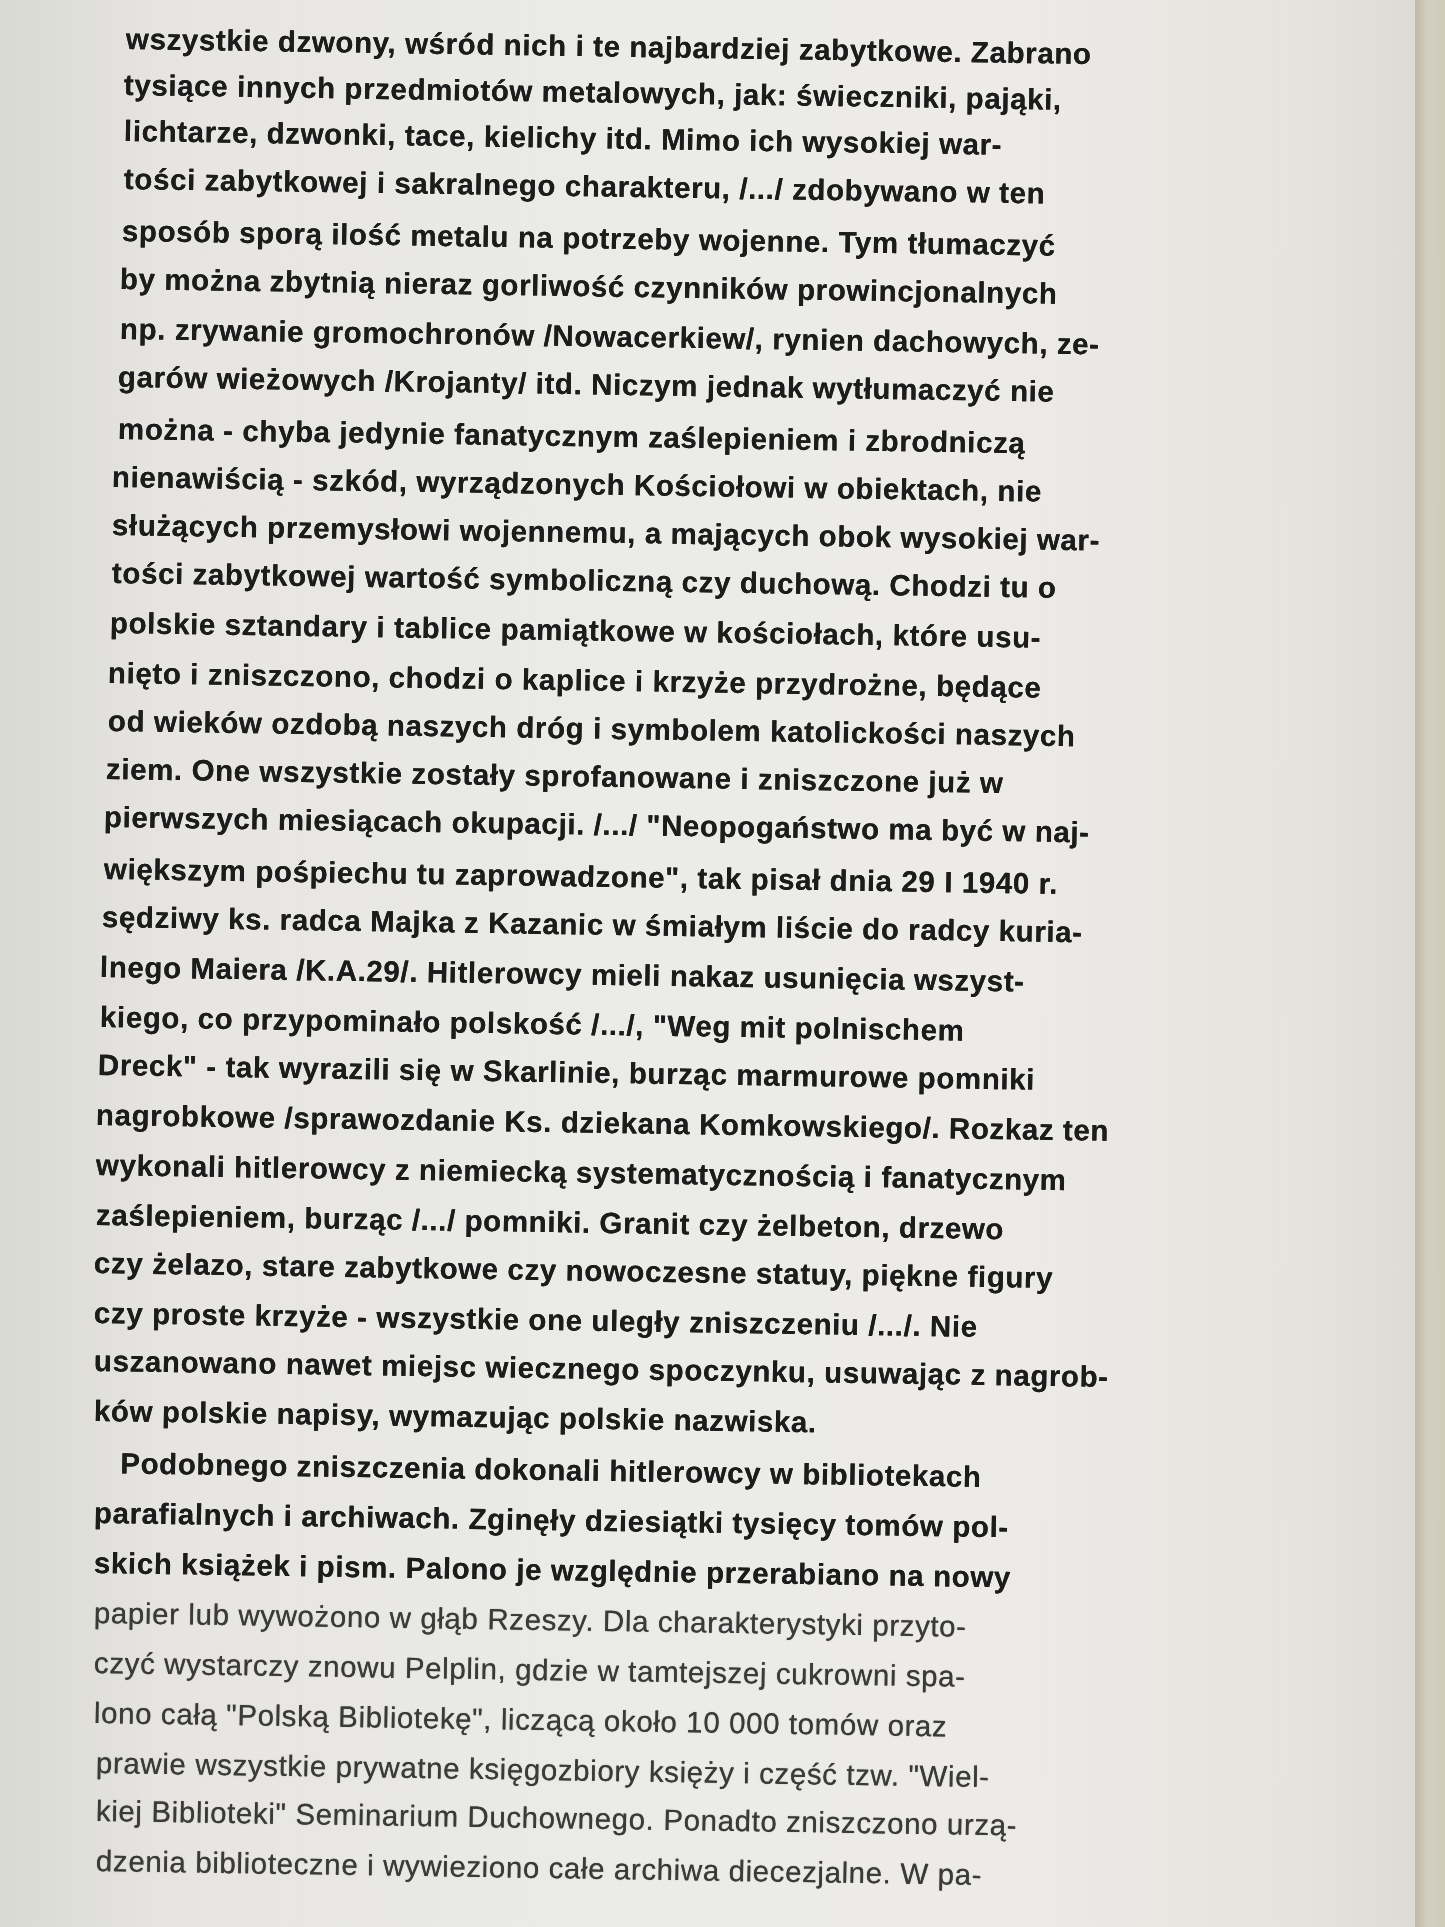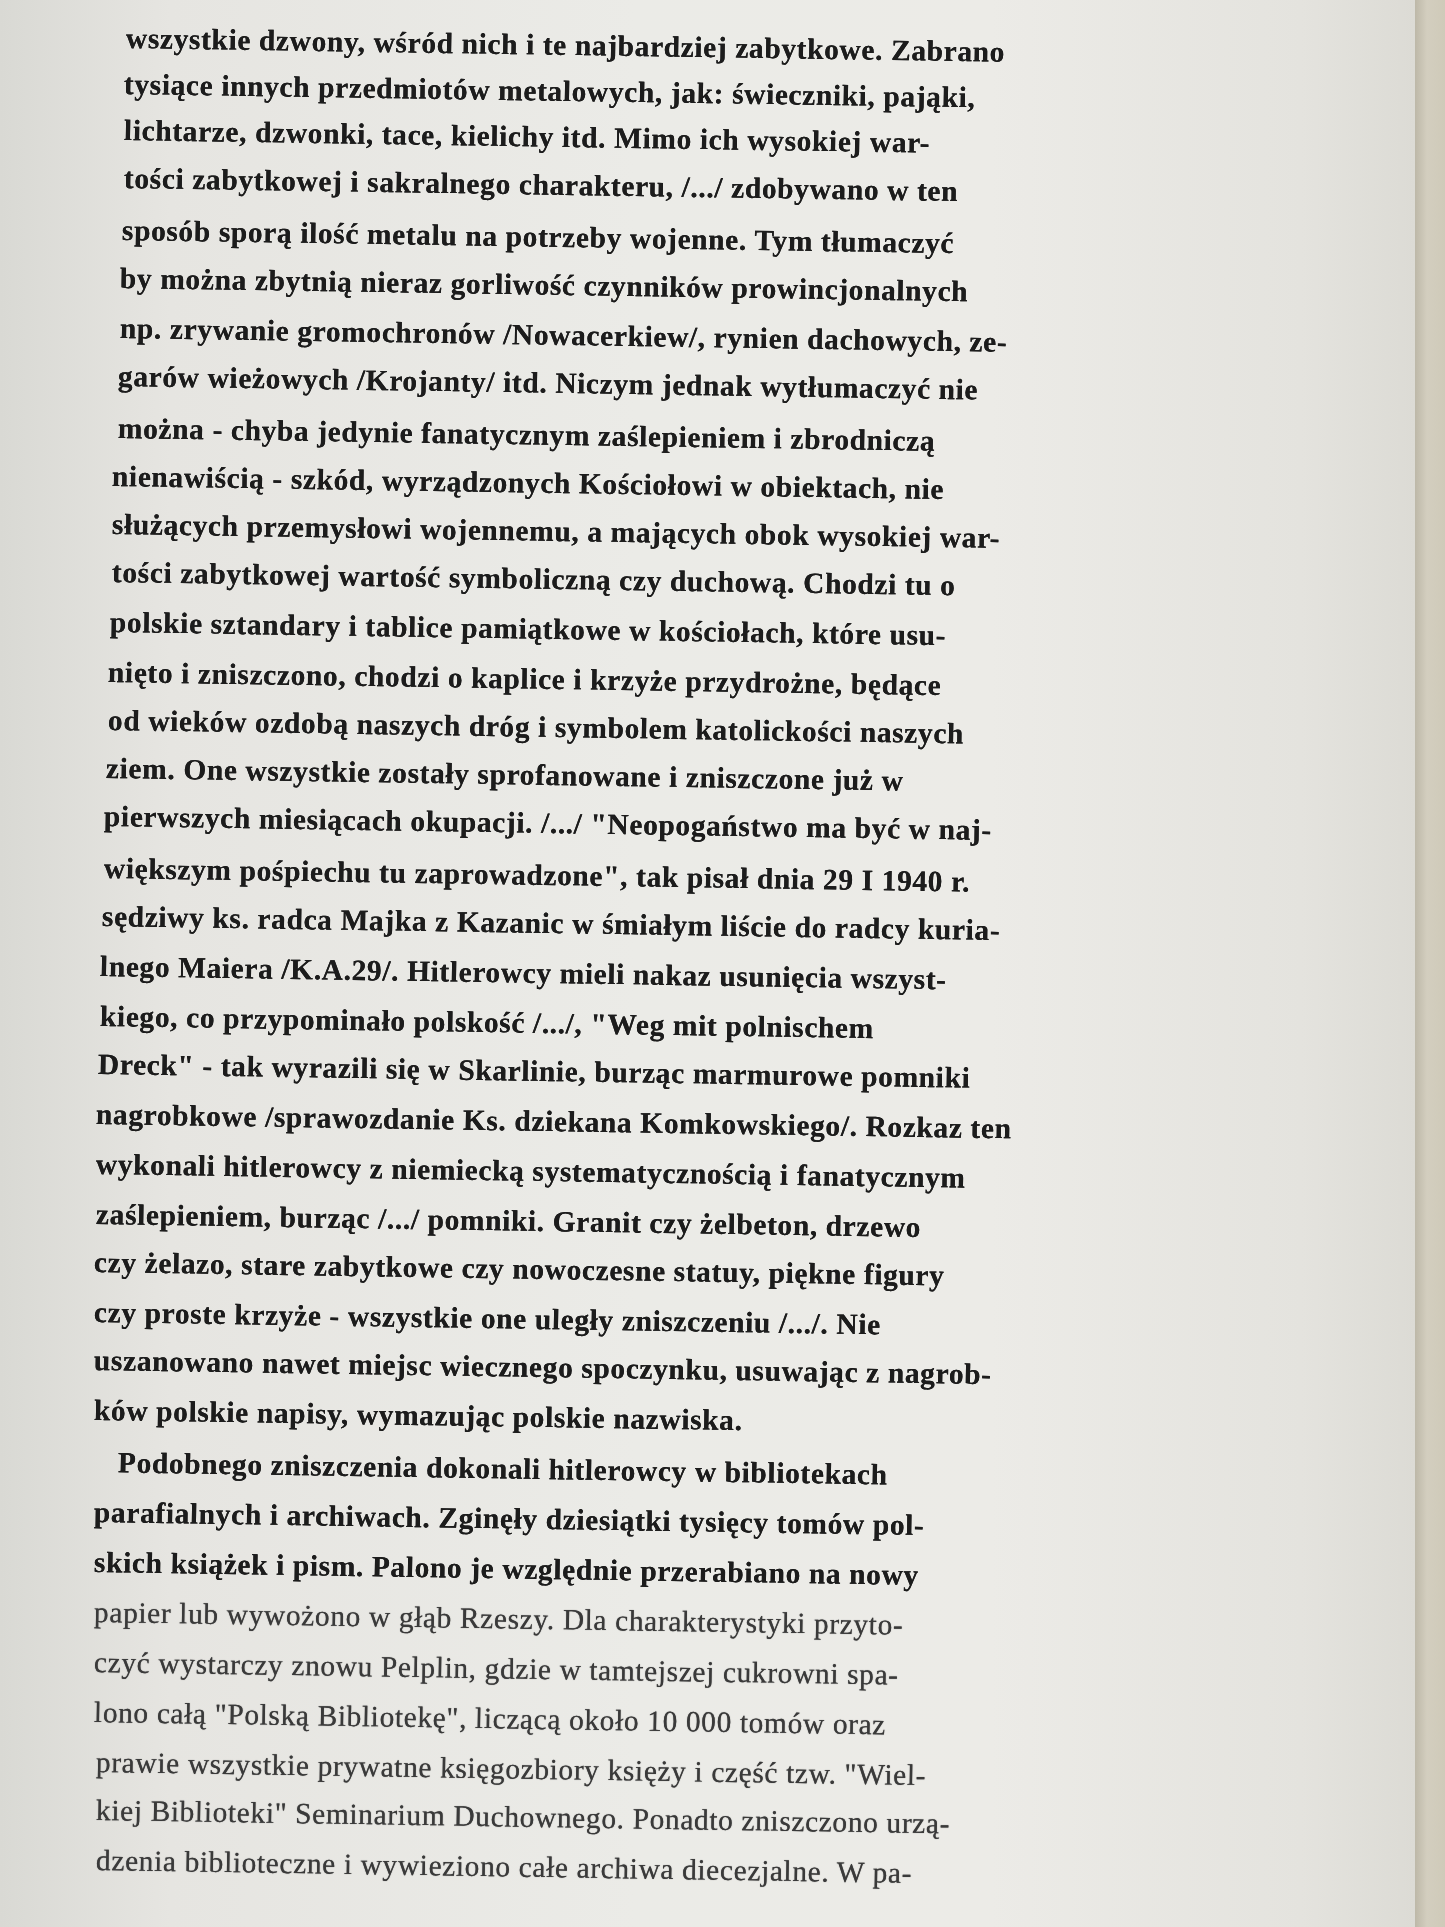--- a/index.html
+++ b/index.html
@@ -29,21 +29,21 @@
       width: 30px;
       height: 1927px;
       background: linear-gradient(90deg, #bdb8a8 0%, #d3cebf 40%, #cfcab9 100%);
     }
     .text-block {
       position: absolute;
       left: 0;
       top: 0;
       width: 1415px;
       height: 1927px;
-      font-family: Liberation Serif, serif;
+      font-family: Liberation Sans, sans-serif;
       font-size: 29.5px;
       color: #1c1c1c;
       letter-spacing: 0.6px;
     }
     .line {
       position: absolute;
       white-space: pre;
       transform-origin: left center;
       font-weight: bold;
       text-shadow: 0 0 0.6px #1c1c1c;

